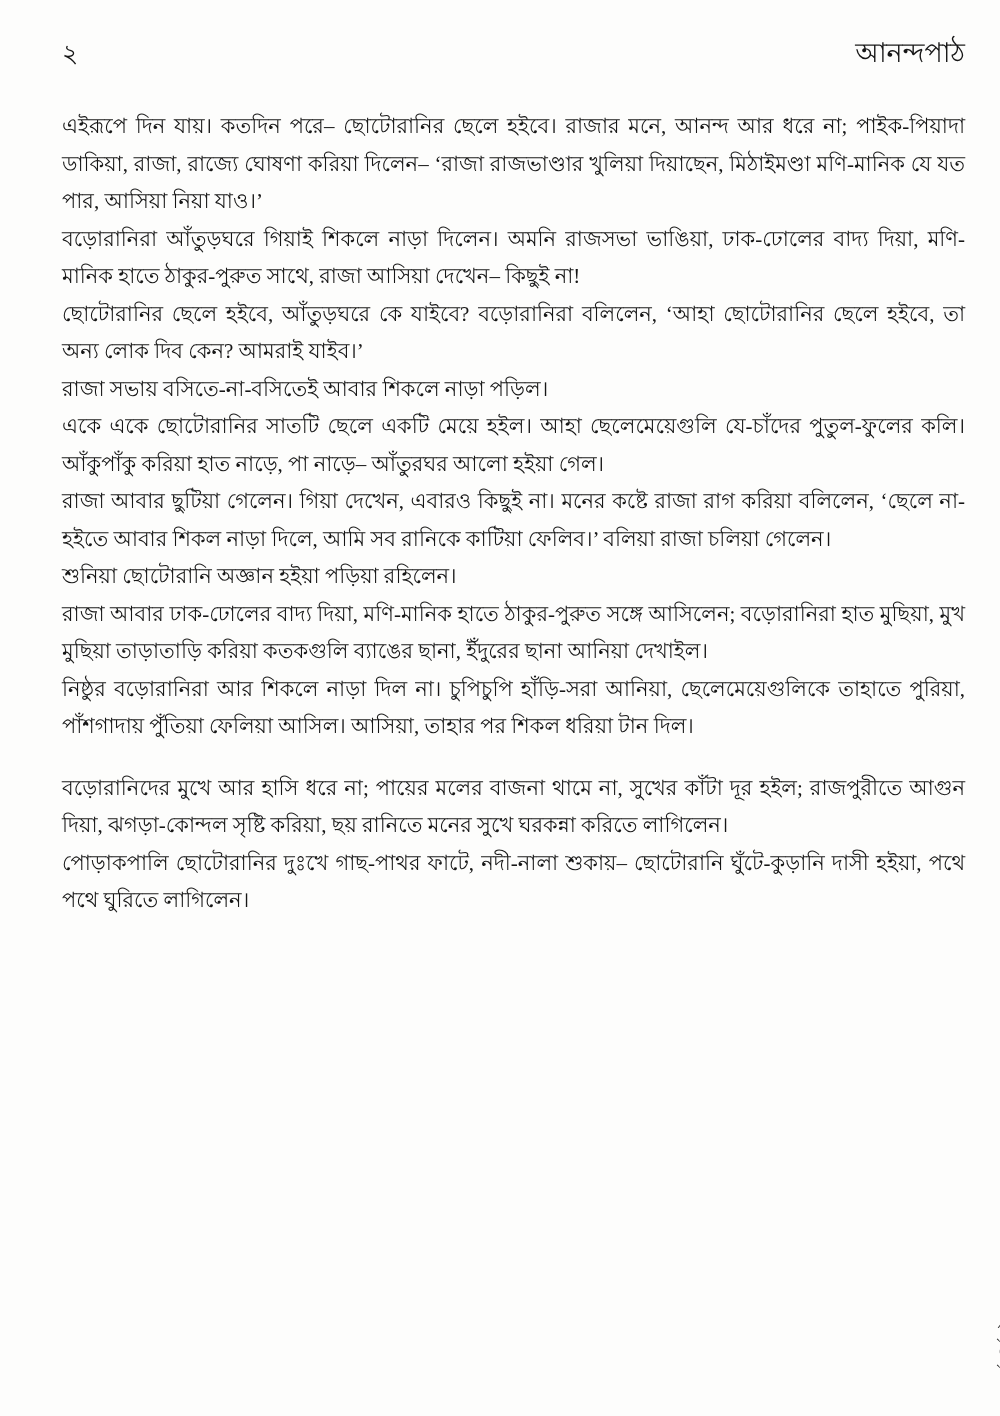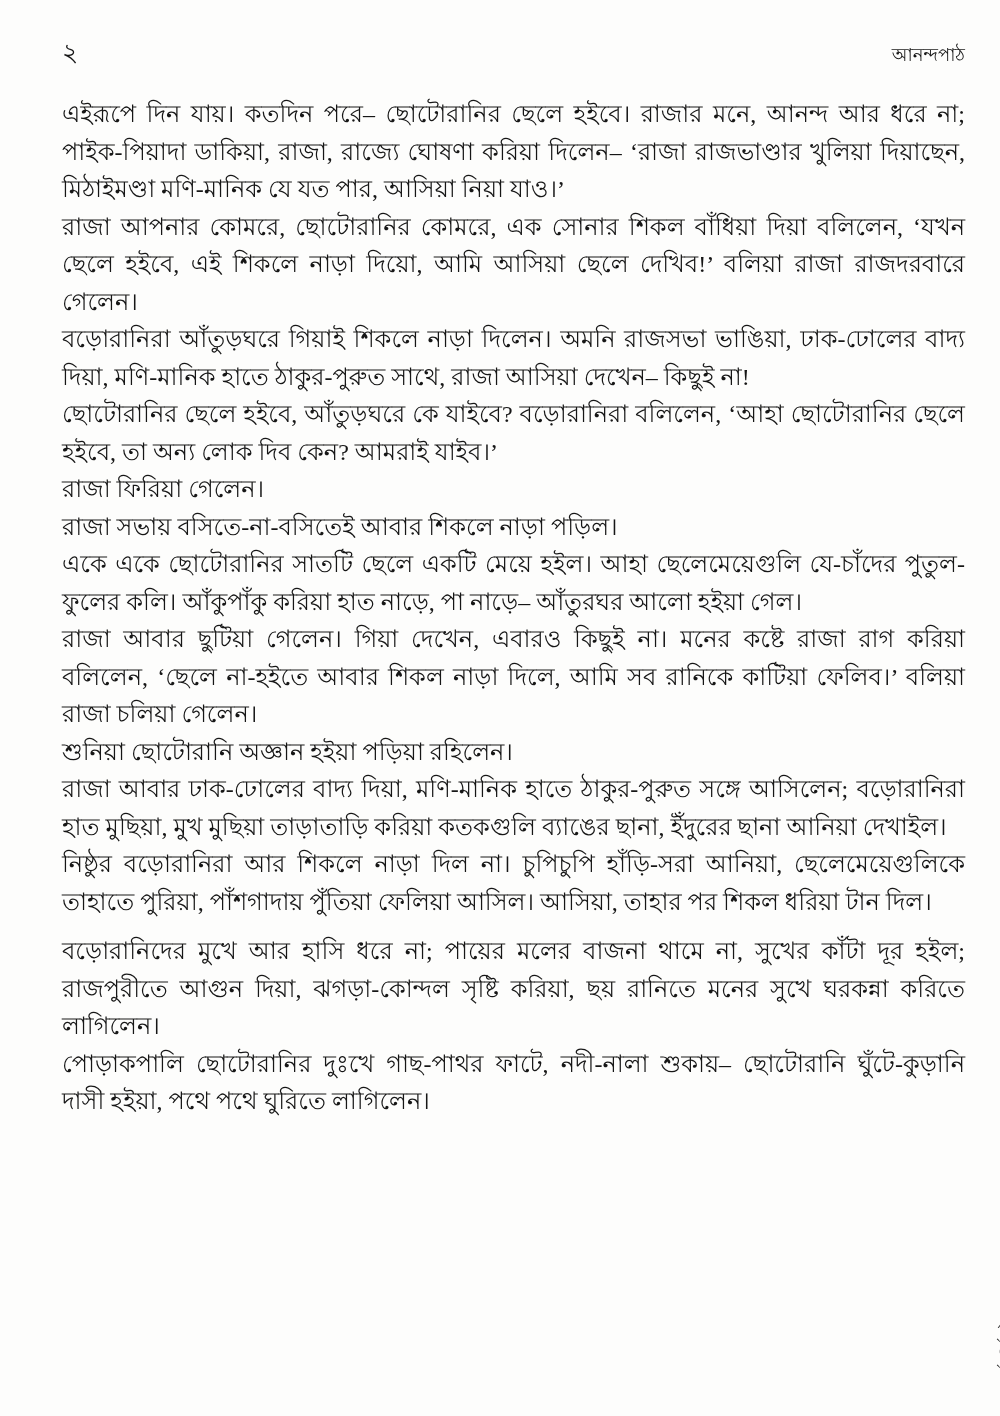--- a/index.html
+++ b/index.html
@@ -26,39 +26,39 @@
     right: 35px;
     display: flex;
     justify-content: space-between;
     align-items: baseline;
   }
   .page-number {
     font-size: 25px;
     line-height: 1;
   }
   .header-title {
-    font-size: 18px;
+    font-size: 27px;
     line-height: 1;
   }
   .text-body {
     position: absolute;
-    top: 96px;
+    top: 108px;
     left: 62px;
     width: 903px;
-    font-size: 24px;
+    font-size: 21px;
     line-height: 37.5px;
     text-align: justify;
   }
   .text-body p {
     margin: 0;
     padding: 0;
     text-justify: inter-word;
   }
   .text-body p.section-break {
-    margin-top: 12px;
+    margin-top: 24px;
   }
   .edge-artifact {
     position: absolute;
     top: 1318px;
     right: 0px;
     width: 10px;
     display: flex;
     flex-direction: column;
     align-items: flex-end;
     gap: 1px;
@@ -77,24 +77,22 @@
 
 <div class="page">
 
   <div class="page-header">
     <span class="page-number">২</span>
     <span class="header-title">আনন্দপাঠ</span>
   </div>
 
   <div class="text-body">
       <p>এইরূপে দিন যায়। কতদিন পরে– ছোটোরানির ছেলে হইবে। রাজার মনে, আনন্দ আর ধরে না; পাইক-পিয়াদা ডাকিয়া, রাজা, রাজ্যে ঘোষণা করিয়া দিলেন– ‘রাজা রাজভাণ্ডার খুলিয়া দিয়াছেন, মিঠাইমণ্ডা মণি-মানিক যে যত পার, আসিয়া নিয়া যাও।’</p>
-      <p>রাজা আপনার কোমরে, ছোটোরানির কোমরে, এক সোনার শিকল বাঁধিয়া দিয়া বলিলেন, ‘যখন ছেলে হইবে, এই শিকলে নাড়া দিয়ো, আমি আসিয়া ছেলে দেখিব!’ বলিয়া রাজা রাজদরবারে গেলেন।</p>
       <p>বড়োরানিরা আঁতুড়ঘরে গিয়াই শিকলে নাড়া দিলেন। অমনি রাজসভা ভাঙিয়া, ঢাক-ঢোলের বাদ্য দিয়া, মণি-মানিক হাতে ঠাকুর-পুরুত সাথে, রাজা আসিয়া দেখেন– কিছুই না!</p>
       <p>ছোটোরানির ছেলে হইবে, আঁতুড়ঘরে কে যাইবে? বড়োরানিরা বলিলেন, ‘আহা ছোটোরানির ছেলে হইবে, তা অন্য লোক দিব কেন? আমরাই যাইব।’</p>
-      <p>রাজা ফিরিয়া গেলেন।</p>
       <p>রাজা সভায় বসিতে-না-বসিতেই আবার শিকলে নাড়া পড়িল।</p>
       <p>একে একে ছোটোরানির সাতটি ছেলে একটি মেয়ে হইল। আহা ছেলেমেয়েগুলি যে-চাঁদের পুতুল-ফুলের কলি। আঁকুপাঁকু করিয়া হাত নাড়ে, পা নাড়ে– আঁতুরঘর আলো হইয়া গেল।</p>
       <p>রাজা আবার ছুটিয়া গেলেন। গিয়া দেখেন, এবারও কিছুই না। মনের কষ্টে রাজা রাগ করিয়া বলিলেন, ‘ছেলে না-হইতে আবার শিকল নাড়া দিলে, আমি সব রানিকে কাটিয়া ফেলিব।’ বলিয়া রাজা চলিয়া গেলেন।</p>
       <p>শুনিয়া ছোটোরানি অজ্ঞান হইয়া পড়িয়া রহিলেন।</p>
       <p>রাজা আবার ঢাক-ঢোলের বাদ্য দিয়া, মণি-মানিক হাতে ঠাকুর-পুরুত সঙ্গে আসিলেন; বড়োরানিরা হাত মুছিয়া, মুখ মুছিয়া তাড়াতাড়ি করিয়া কতকগুলি ব্যাঙের ছানা, ইঁদুরের ছানা আনিয়া দেখাইল।</p>
       <p>নিষ্ঠুর বড়োরানিরা আর শিকলে নাড়া দিল না। চুপিচুপি হাঁড়ি-সরা আনিয়া, ছেলেমেয়েগুলিকে তাহাতে পুরিয়া, পাঁশগাদায় পুঁতিয়া ফেলিয়া আসিল। আসিয়া, তাহার পর শিকল ধরিয়া টান দিল।</p>
       <p class="section-break">বড়োরানিদের মুখে আর হাসি ধরে না; পায়ের মলের বাজনা থামে না, সুখের কাঁটা দূর হইল; রাজপুরীতে আগুন দিয়া, ঝগড়া-কোন্দল সৃষ্টি করিয়া, ছয় রানিতে মনের সুখে ঘরকন্না করিতে লাগিলেন।</p>
       <p>পোড়াকপালি ছোটোরানির দুঃখে গাছ-পাথর ফাটে, নদী-নালা শুকায়– ছোটোরানি ঘুঁটে-কুড়ানি দাসী হইয়া, পথে পথে ঘুরিতে লাগিলেন।</p>
     </div>
 

